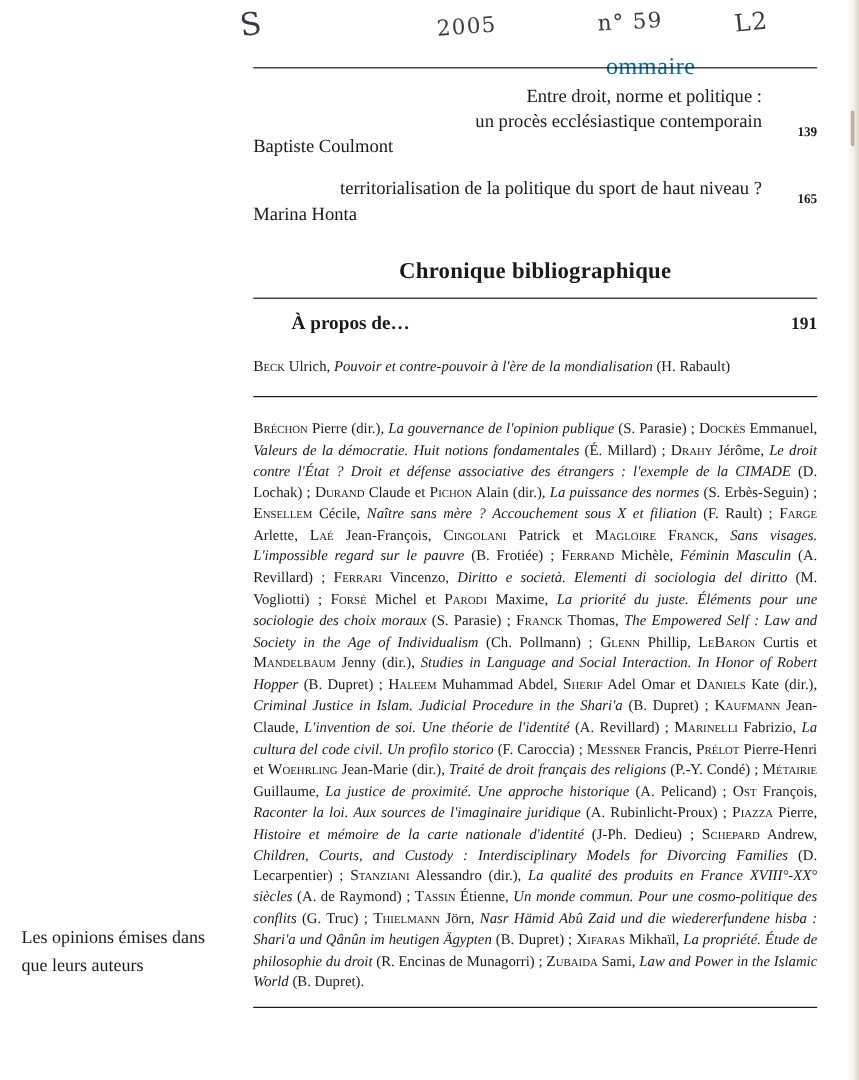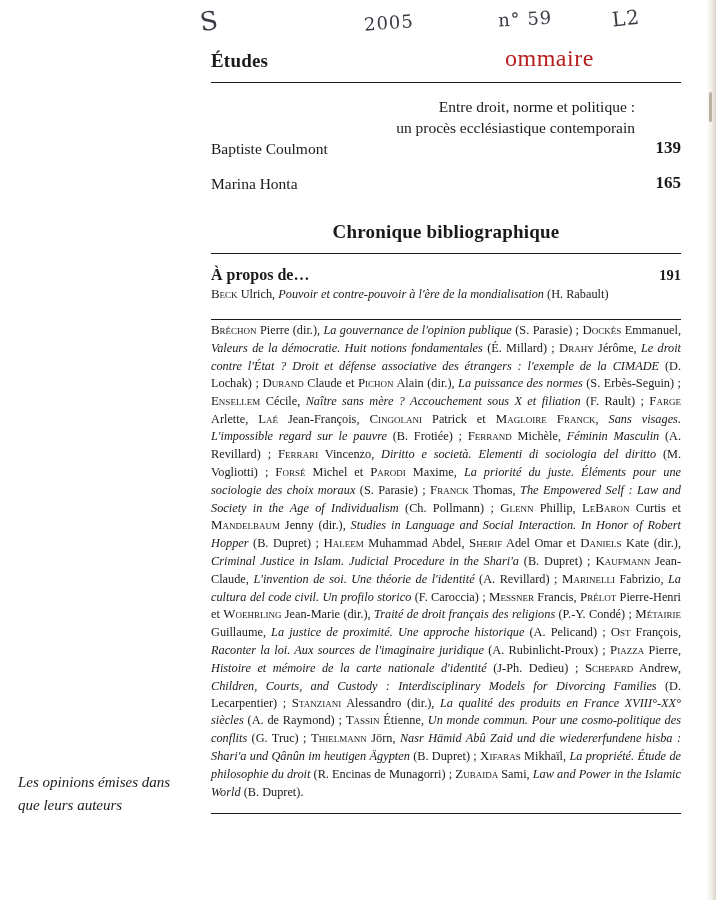--- a/index.html
+++ b/index.html
@@ -28,22 +28,22 @@
   .hw-slash   { left: 200px; top: 6px;  font-size: 26px; transform: rotate(-8deg); }
   .hw-year    { left: 364px; top: 12px; font-size: 18px; transform: rotate(-4deg); }
   .hw-issue   { left: 498px; top: 8px;  font-size: 18px; transform: rotate(-3deg); }
   .hw-code    { left: 612px; top: 6px;  font-size: 20px; transform: rotate(-6deg); }
 
   
   .ghost {
     position: absolute;
     left: 505px;
     top: 45px;
-    font-size: 24px;
-    color: #b91c1c;
+    font-size: 20px;
+    color: #0369a1;
     font-family: "Liberation Serif", serif;
     letter-spacing: .5px;
   }
 
   
   .page-edge {
     position: absolute;
     right: 0;
     top: 0;
     width: 10px;
@@ -91,95 +91,95 @@
     font-size: 15.5px;
     line-height: 1.35;
   }
   .entry .title { display: block; text-align: right; }
   .entry .author {
     display: block;
   }
   .entry .page {
     position: absolute;
     right: 0;
-    bottom: 0;
-    font-weight: bold;
-    font-size: 17px;
+    bottom: 16px;
+    font-weight: bold;
+    font-size: 11px;
     font-family: "Liberation Serif", serif;
   }
 
   
   .chron-head {
     position: relative;
     margin-top: 12px;
     font-size: 16px;
     font-weight: bold;
     padding-right: 46px;
+    margin-left: 32px;
   }
   .chron-head .page {
     position: absolute;
     right: 0;
     top: 1px;
     font-weight: bold;
     font-size: 14.5px;
   }
 
   .biblio {
-    margin-top: 2px;
+    margin-top: 18px;
     font-size: 12.3px;
     line-height: 1.38;
     text-align: justify;
   }
   .biblio .sc {
     font-variant: small-caps;
     font-size: 12.9px;
   }
   .biblio em { font-style: italic; }
 
   .spacer-10 { height: 10px; }
   .spacer-6 { height: 6px; }
 
   
   .margin-note {
     position: absolute;
     left: 18px;
     top: 771px;
     width: 175px;
-    font-style: italic;
     font-size: 15px;
     line-height: 1.5;
     color: #1a1a1a;
   }
 </style>
 </head>
 <body>
 
 <div class="page-edge"></div>
 <div class="edge-mark"></div>
 
 <div class="handwriting hw-slash">S</div>
 <div class="handwriting hw-year">2005</div>
 <div class="handwriting hw-issue">n° 59</div>
 <div class="handwriting hw-code">L2</div>
 
 <div class="ghost">ommaire</div>
 
 <div class="content">
 
-  <h2 class="section-title">Études</h2>
   <hr class="rule">
 
   <div class="entry">
     <span class="title">Entre droit, norme et politique :</span>
     <span class="title">un procès ecclésiastique contemporain</span>
     <span class="author">Baptiste Coulmont</span>
     <span class="page">139</span>
   </div>
 
   <div class="entry">
+    <span class="title">territorialisation de la politique du sport de haut niveau ?</span>
     <span class="author">Marina Honta</span>
     <span class="page">165</span>
   </div>
 
   <h2 class="section-title second">Chronique bibliographique</h2>
   <hr class="rule">
 
   <div class="chron-head">
     <span>À propos de…</span>
     <span class="page">191</span>

